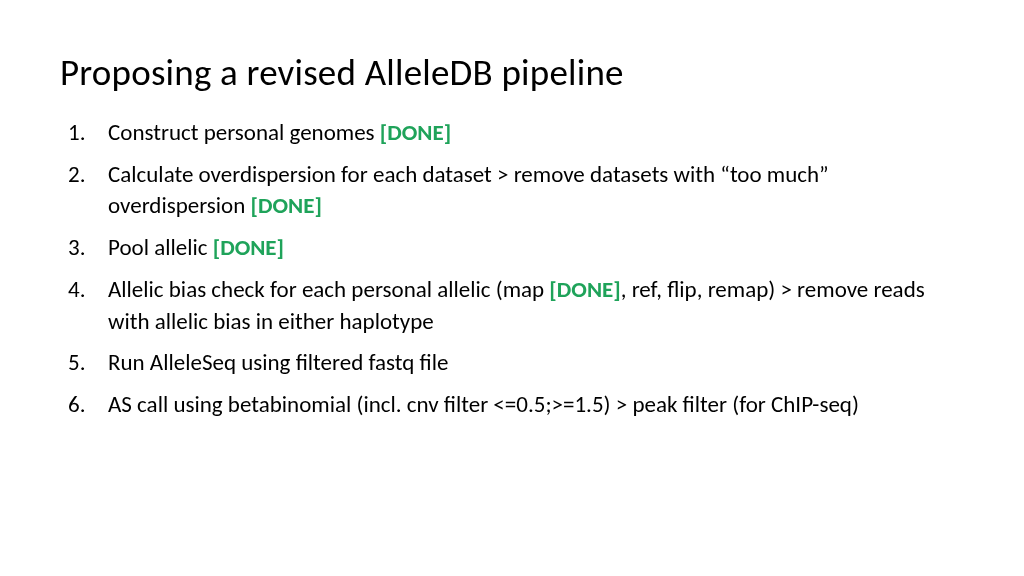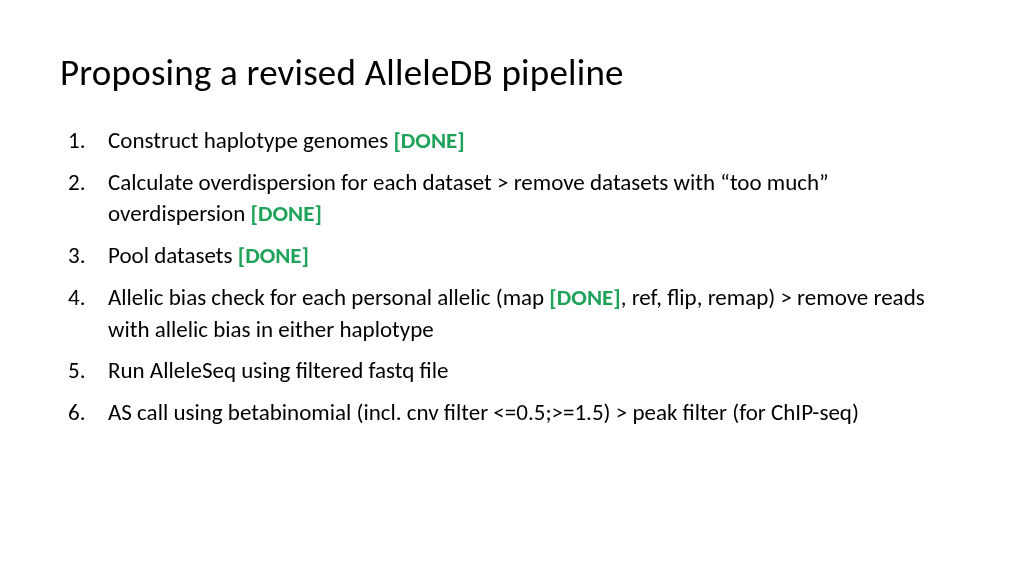--- a/index.html
+++ b/index.html
@@ -12,21 +12,21 @@
       height: 576px;
       background: #ffffff;
       font-family: Calibri, 'Segoe UI', Arial, sans-serif;
       padding: 50px 60px 40px 60px;
       color: #000000;
     }
     .slide-title {
       font-size: 37px;
       font-weight: 400;
       color: #000000;
-      margin-bottom: 30px;
+      margin-bottom: 22px;
       letter-spacing: 0.2px;
     }
     .list {
       list-style: none;
       counter-reset: item;
     }
     .list-item {
       counter-increment: item;
       font-size: 23px;
       line-height: 1.38;
@@ -46,27 +46,27 @@
       font-weight: 700;
     }
   </style>
 </head>
 <body>
 
 <h1 class="slide-title">Proposing a revised AlleleDB pipeline</h1>
 
 <ol class="list">
   <li class="list-item">
-    <span>Construct haplotype genomes </span><span class="done-tag">[DONE]</span>
+    <span>Construct personal genomes </span><span class="done-tag">[DONE]</span>
   </li>
   <li class="list-item">
     <span>Calculate overdispersion for each dataset &gt; remove datasets with “too much” overdispersion </span><span class="done-tag">[DONE]</span>
   </li>
   <li class="list-item">
-    <span>Pool datasets </span><span class="done-tag">[DONE]</span>
+    <span>Pool allelic </span><span class="done-tag">[DONE]</span>
   </li>
   <li class="list-item">
     <span>Allelic bias check for each personal allelic (map </span><span class="done-tag">[DONE]</span><span>, ref, flip, remap) &gt; remove reads with allelic bias in either haplotype</span>
   </li>
   <li class="list-item">
     <span>Run AlleleSeq using filtered fastq file</span>
   </li>
   <li class="list-item">
     <span>AS call using betabinomial (incl. cnv filter &lt;=0.5;&gt;=1.5) &gt; peak filter (for ChIP-seq)</span>
   </li>

